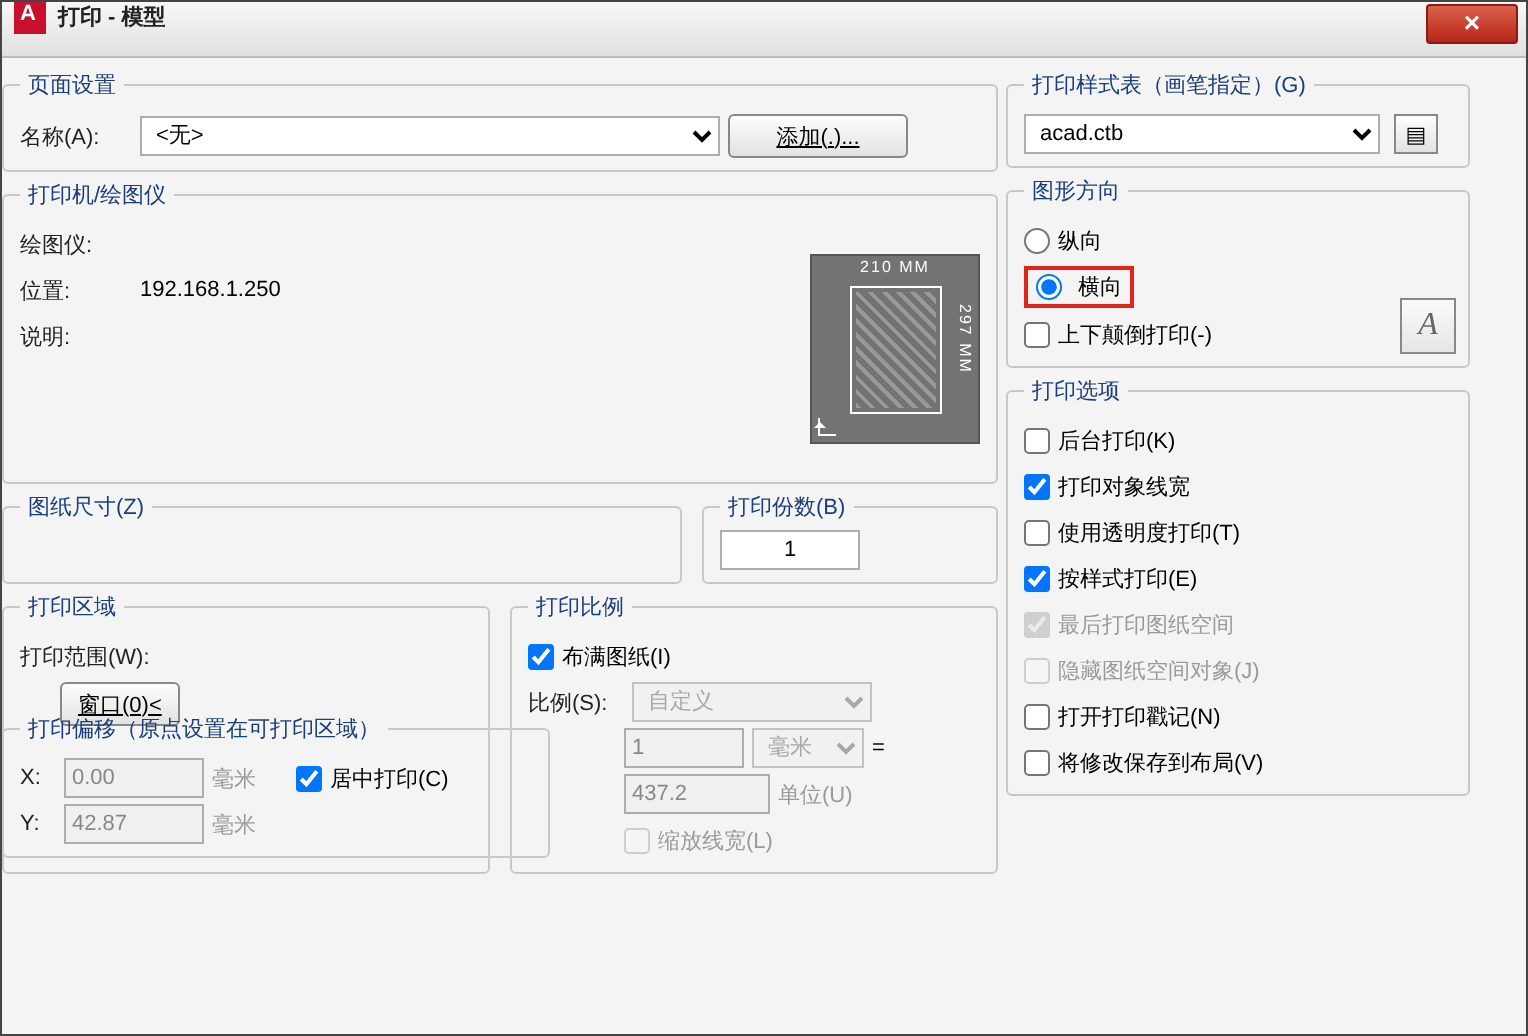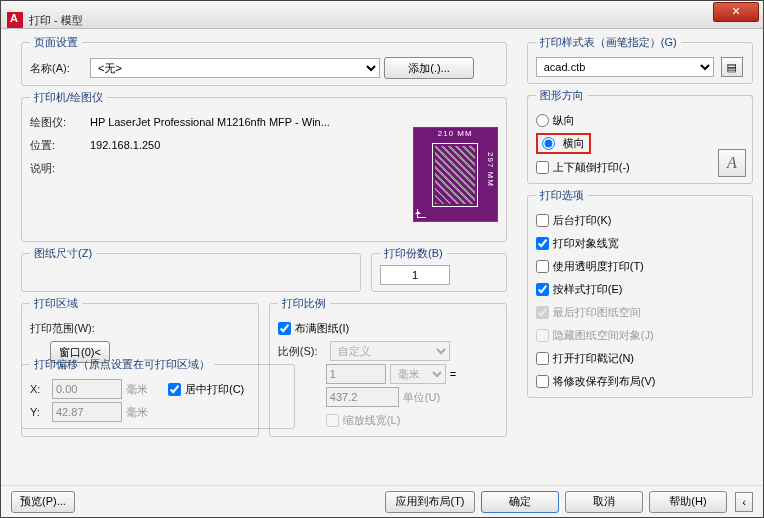--- a/index.html
+++ b/index.html
@@ -1,35 +1,35 @@
 <!DOCTYPE html>
 <html><head>
 <meta charset="utf-8">
 <style>
 * { box-sizing: border-box; margin: 0; padding: 0; font-family: "Microsoft YaHei", SimSun, sans-serif; font-size: 11px; }
 body { background: #888; width: 764px; height: 518px; overflow: hidden; }
 .window { width: 764px; height: 518px; background: #fff; border: 1px solid #444; display: flex; flex-direction: column; }
-.titlebar { height: 28px; background: linear-gradient(#f7f7f7,#e0e0e0); display: flex; align-items: flex-end; border-bottom: 1px solid #bbb; position: relative; }
+.titlebar { height: 28px; background: linear-gradient(#f7f7f7,#e0e0e0); display: flex; align-items: flex-start; border-bottom: 1px solid #bbb; position: relative; font-weight: bold; }
 .titlebar .app-icon { width: 16px; height: 16px; margin: 0 6px; background:#c8102e; position:relative; }
 .titlebar .app-icon:before{content:"A";color:#fff;font-weight:bold;position:absolute;left:3px;top:0;font-size:11px}
 .titlebar .title { color:#222; }
 .titlebar .close { width:46px; height:20px; background:linear-gradient(#d9604b,#b8261a); position:absolute; right:4px; top:1px; border:1px solid #8b1a10; border-radius:2px; color:#fff; text-align:center; line-height:16px; font-size:14px; cursor:pointer; }
-.content { flex:1; padding: 6px 10px 2px 20px; display:flex; gap:20px; background:#f4f4f4; }
+.content { flex:1; padding: 6px 10px 2px 0; display:flex; gap:4px; background:#f4f4f4; }
 .left { width:498px; }
 .right { width:232px; }
 fieldset { border:1px solid #c8c8c8; border-radius:3px; padding:4px 8px 6px 8px; margin-bottom:4px; position:relative; }
 fieldset legend { padding:0 4px; color:#1a3e7a; font-size:11px; }
 .row { display:flex; align-items:center; margin-top:3px; gap:4px; min-height:20px; }
 label.lbl { color:#222; }
 label.dis { color:#9a9a9a; }
 input[type=text], select { height:20px; border:1px solid #abadb3; background:#fff; padding:0 3px; font-size:11px; }
 input[type=text]:disabled, select:disabled { background:#f0f0f0; color:#888; }
-button.btn { height:22px; background:linear-gradient(#fdfdfd,#e2e2e2); border:1px solid #888; border-radius:3px; padding:0 8px; font-size:11px; cursor:pointer; }
+button.btn { height:22px; background:linear-gradient(#fdfdfd,#e2e2e2); border:1px solid #888; border-radius:3px; padding:0 8px; font-size:11px; cursor:pointer;text-decoration:underline; }
 button.btn:disabled{color:#999;border-color:#bbb}
-.preview { width:85px; height:95px; background:#701a75; border:1px solid #555; position:absolute; right:8px; top:22px; display:flex; align-items:center; justify-content:center; }
+.preview { width:85px; height:95px; background:#737373; border:1px solid #555; position:absolute; right:8px; top:22px; display:flex; align-items:center; justify-content:center; }
 .preview .paper { width:46px; height:64px; border:1px solid #fff; position:relative; }
 .preview .paper:before{content:""; position:absolute; left:2px; right:2px; top:2px; bottom:2px; background:repeating-linear-gradient(45deg,#999 0,#999 2px,transparent 2px,transparent 5px);}
 .preview .wlabel { position:absolute; top:1px; left:0; right:0; text-align:center; color:#fff; font-size:8px; letter-spacing:1px; }
 .preview .hlabel { position:absolute; right:2px; top:24px; bottom:0; color:#fff; font-size:8px; writing-mode:vertical-rl; letter-spacing:1px; }
 .preview .arrow { position:absolute; left:3px; bottom:3px; width:9px; height:9px; border-left:1px solid #fff; border-bottom:1px solid #fff; }
 .preview .arrow:after{content:"";position:absolute;left:-3px;top:-1px;border:3px solid transparent;border-bottom-color:#fff}
 .checkbox { display:flex; align-items:center; gap:4px; }
 .checkbox input { width:13px;height:13px; }
 .twocol { display:flex; gap:10px; }
 .twocol > fieldset { flex:1; }
@@ -59,21 +59,20 @@
           <label class="lbl" style="width:56px">名称(A):</label>
           <select style="width:290px"><option>&lt;无&gt;</option></select>
           <button class="btn" style="width:90px">添加(.)...</button>
         </div>
       </fieldset>
 
       <fieldset style="position:relative;min-height:152px">
         <legend>打印机/绘图仪</legend>
         <div class="row">
           <label class="lbl" style="width:56px">绘图仪:</label>
-          <span>HP LaserJet Professional M1216nfh MFP - Win...</span>
         </div>
         <div class="row">
           <label class="lbl" style="width:56px">位置:</label>
           <span>192.168.1.250</span>
         </div>
         <div class="row">
           <label class="lbl" style="width:56px">说明:</label>
         </div>
         <div class="preview">
           <div class="wlabel">210 MM</div>
@@ -208,22 +207,13 @@
             <label>打开打印戳记(N)</label>
           </div>
         <div class="row checkbox">
             <input type="checkbox" style="">
             <label>将修改保存到布局(V)</label>
           </div>
       </fieldset>
     </div>
   </div>
 
-  <div class="footer" style="position:relative">
-    <button class="btn">预览(P)...</button>
-    <div class="spacer"></div>
-    <button class="btn" style="width:90px">应用到布局(T)</button>
-    <button class="btn" style="width:78px;border-color:#3a7acb">确定</button>
-    <button class="btn" style="width:78px">取消</button>
-    <button class="btn" style="width:78px">帮助(H)</button>
-    <div class="expandbtn" style="position:static;margin-left:2px">‹</div>
-  </div>
 </div>
 
 </body></html>

